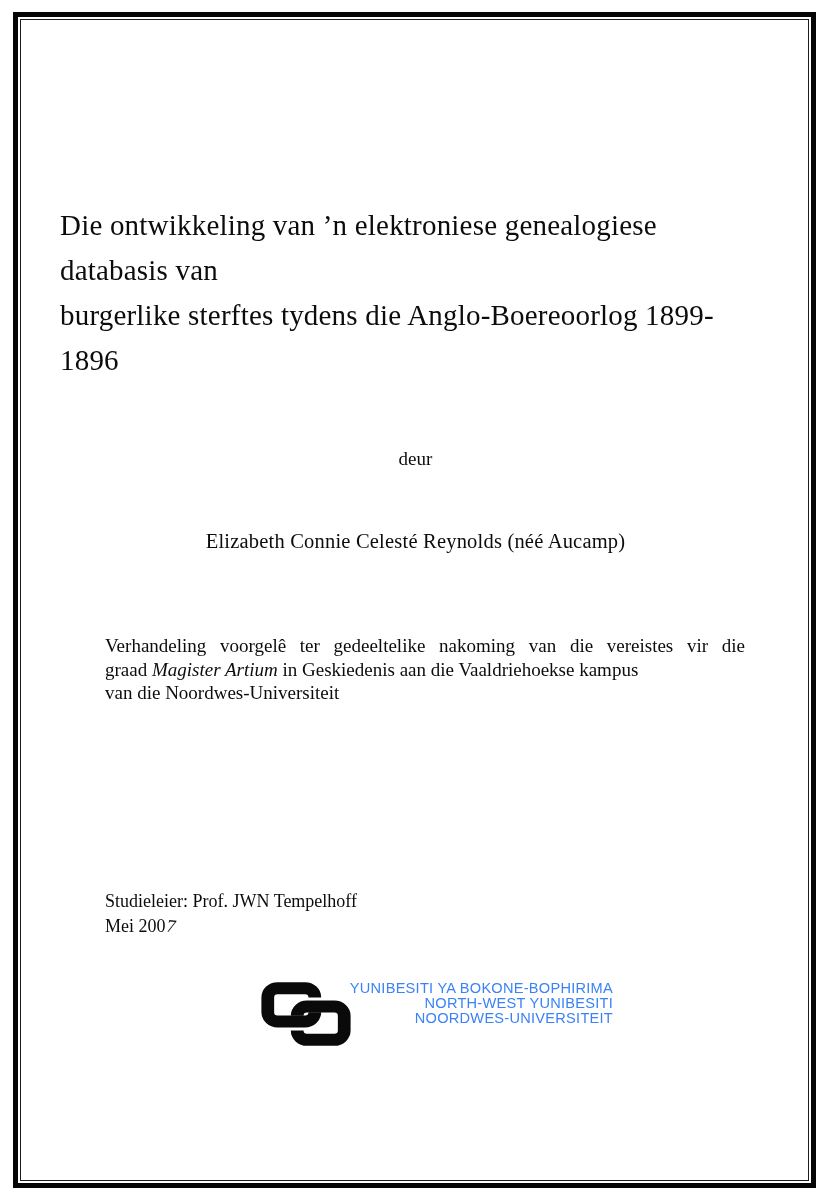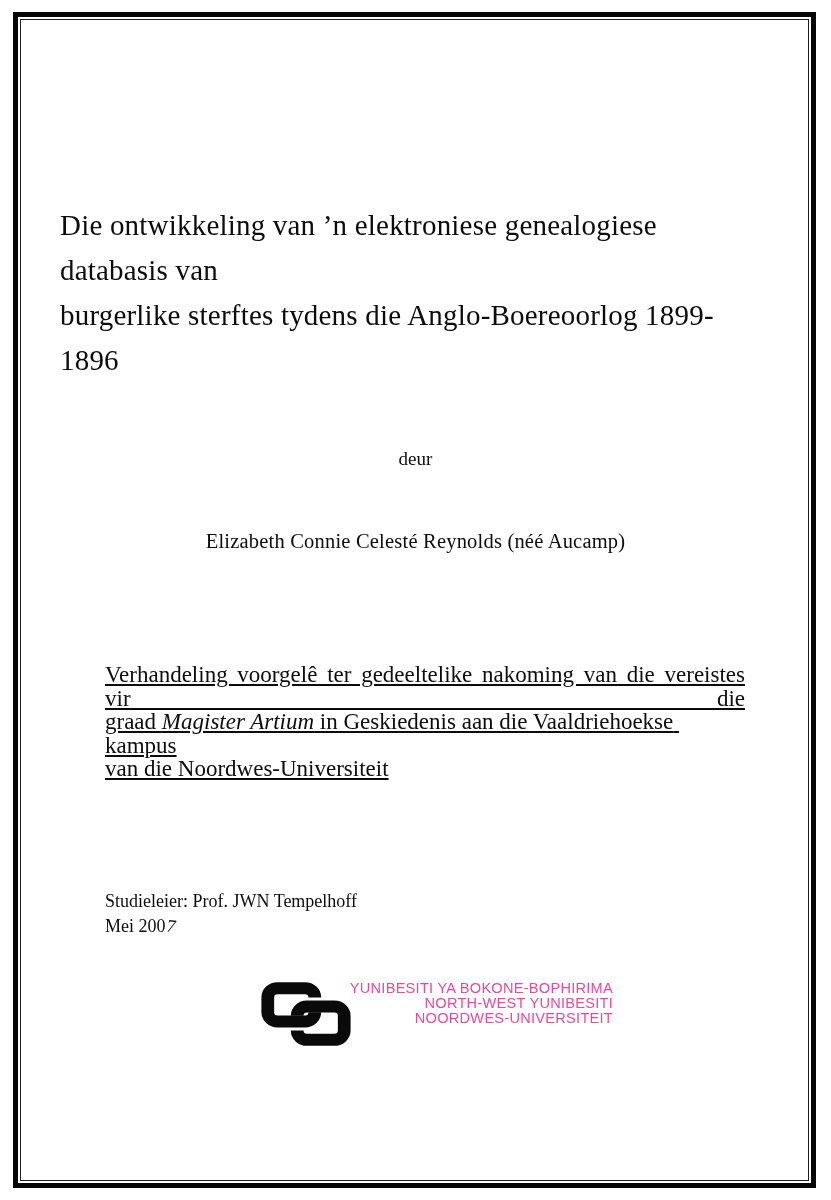--- a/index.html
+++ b/index.html
@@ -40,25 +40,24 @@
   .author {
     position: absolute;
     left: 0; right: 0; top: 520px;
     text-align: center;
     font-size: 20.5px;
     letter-spacing: 0.2px;
     margin-top: 10px;
   }
   .statement {
     position: absolute;
-    left: 105px; top: 663px;
+    left: 105px; top: 634px;
     width: 640px;
-    font-size: 23px;
+    font-size: 19px;
     line-height: 23.5px;
-    text-decoration: underline;
   }
   .statement .line-justify {
     text-align: justify;
     text-align-last: justify;
   }
   .statement span, .statement i { white-space: pre-wrap; }
   .supervisor-block {
     position: absolute;
     left: 105px; top: 889px;
     font-size: 18px;
@@ -78,21 +77,21 @@
   .logo-mark { flex: 0 0 auto; display: block; }
   .logo-text {
     margin-left: -32px;
     margin-top: 3px;
     width: 290px;
     text-align: right;
     font-family: "Liberation Sans", sans-serif;
     font-size: 14.6px;
     line-height: 14.8px;
     letter-spacing: 0.25px;
-    color: #ec4899;
+    color: #3b82f6;
     white-space: nowrap;
   }
 </style>
 </head>
 <body>
 
 <div class="page">
 
   <div class="frame-outer"></div>
   <div class="frame-inner"></div>

